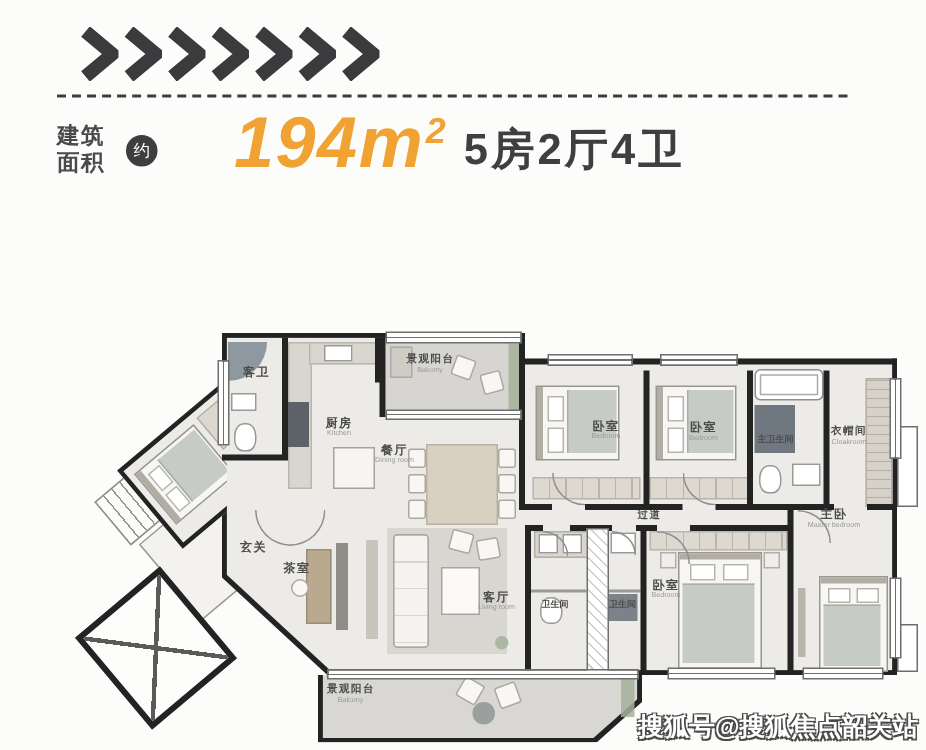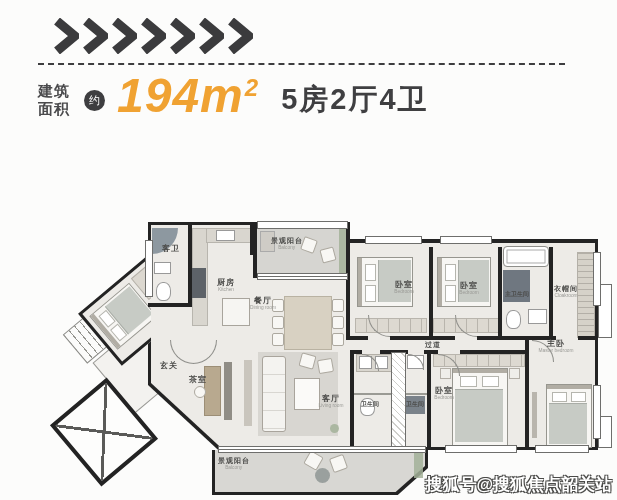--- a/index.html
+++ b/index.html
@@ -11,23 +11,23 @@
   }
   
   .title-row{position:absolute;left:38px;top:12px;display:flex;align-items:center;}
   .main-title{font-size:40px;font-weight:900;letter-spacing:1px;color:#3b3b3d;line-height:46px;}
   .chevrons{display:flex;gap:4px;margin-left:16px;margin-top:6px;}
   .dash-line{position:absolute;left:38px;top:63px;width:527px;height:0;border-top:2.5px dashed #3d3d3f;}
   .area-row{position:absolute;left:38px;top:74px;display:flex;align-items:center;}
   .area-label{font-size:15px;font-weight:700;color:#4a4a4c;line-height:18px;letter-spacing:1px;}
   .approx-badge{width:21px;height:21px;border-radius:50%;background:#3e3e40;color:#ffffff;
     font-size:11px;display:flex;align-items:center;justify-content:center;margin:0 12px 0 14px;}
-  .area-value{font-size:48px;font-style:italic;font-weight:900;color:#f0a232;letter-spacing:1px;line-height:44px;}
+  .area-value{font-size:48px;font-style:italic;font-weight:900;color:#f0a232;letter-spacing:1px;line-height:44px;margin-left:39px;}
   .area-sup{font-size:24px;position:relative;top:-16px;margin-left:1px;}
-  .spec{font-size:29px;font-weight:600;color:#3f3f41;margin-left:22px;letter-spacing:2px;}
+  .spec{font-size:29px;font-weight:600;color:#3f3f41;margin-left:11px;letter-spacing:2px;}
   
   .abs{position:absolute;}
   .wall{position:absolute;background:#232323;z-index:6;}
   .win{position:absolute;background:#ffffff;border:1px solid #6e6e6c;z-index:7;}
   .win.h{background:linear-gradient(to bottom,#fff 42%,#6e6e6c 42%,#6e6e6c 58%,#fff 58%);}
   .win.v{background:linear-gradient(to right,#fff 42%,#6e6e6c 42%,#6e6e6c 58%,#fff 58%);}
   .arc{position:absolute;border:1px solid #8f8f8b;background:transparent;z-index:5;}
   .furn{position:absolute;z-index:4;}
   .rl{position:absolute;z-index:9;display:flex;flex-direction:column;align-items:center;
       transform:translate(-50%,-50%);white-space:nowrap;text-align:center;}

